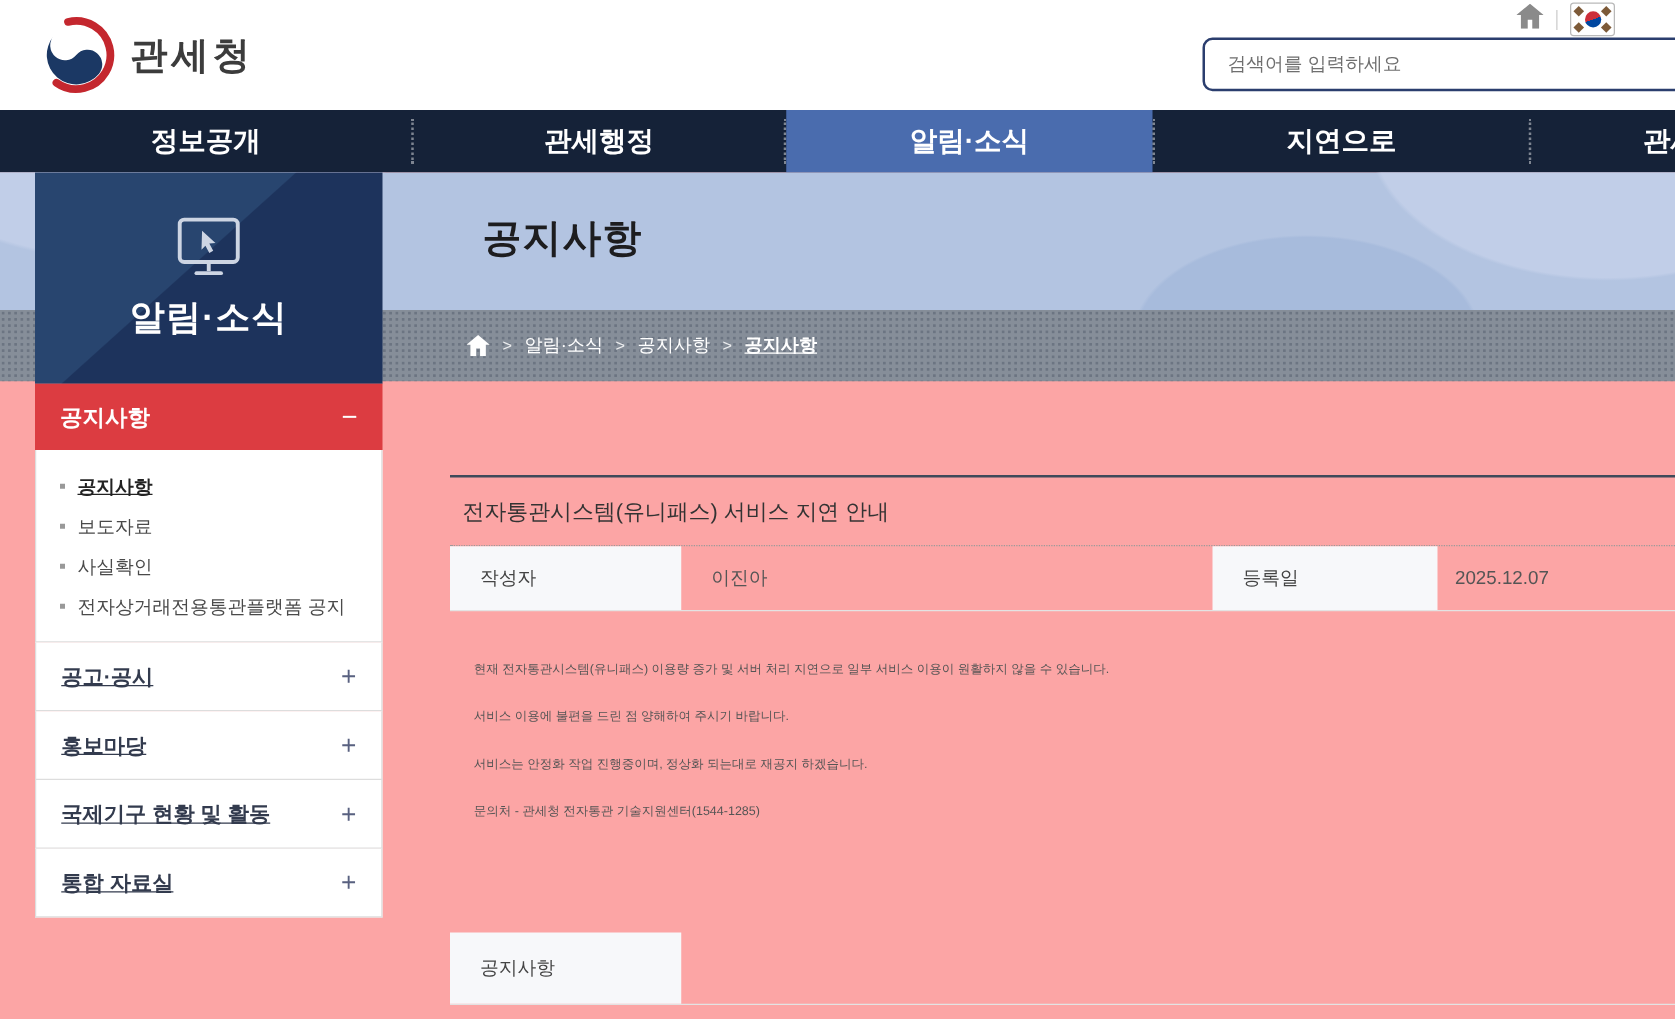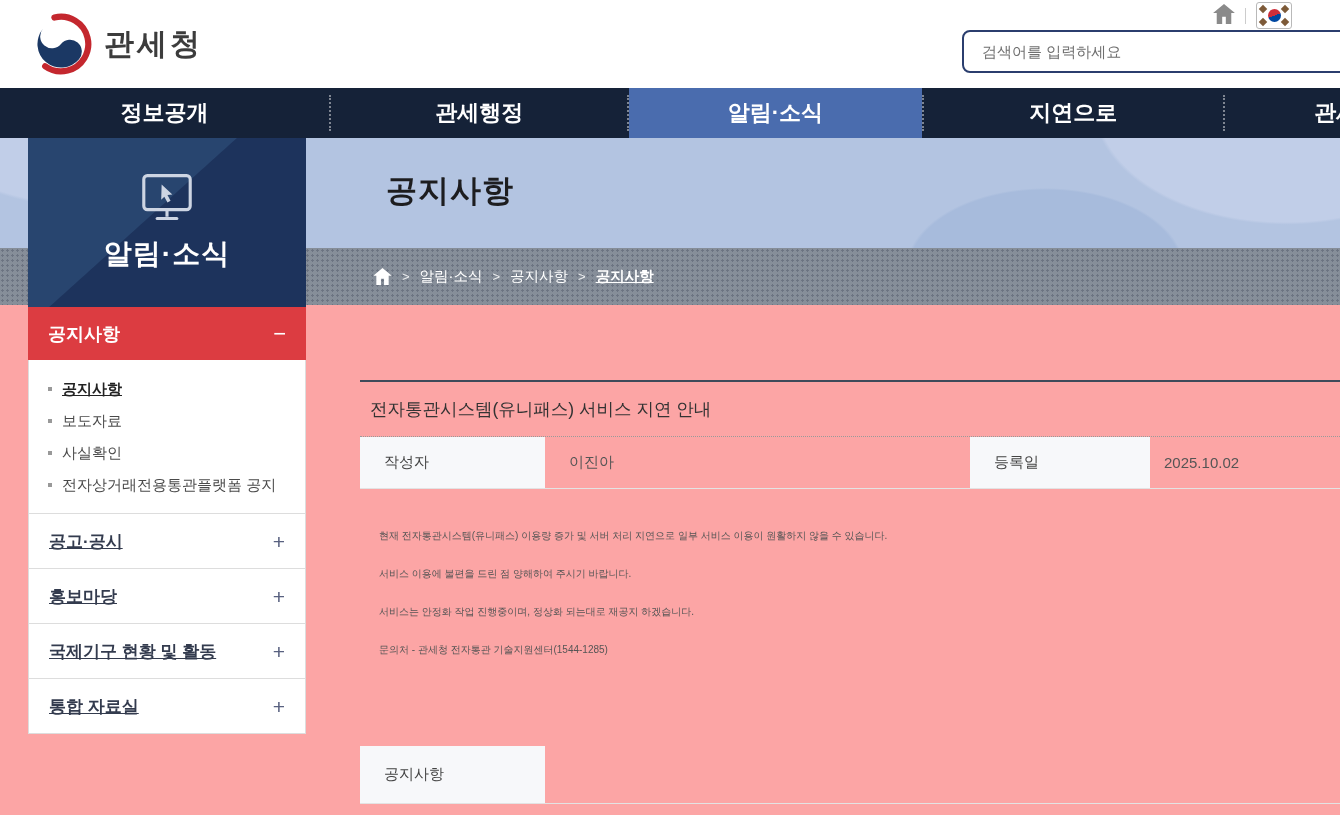--- a/index.html
+++ b/index.html
@@ -193,21 +193,21 @@
     </div>
   </aside>
 
   <main class="content">
     <div class="n-table">
       <div class="n-title-row">전자통관시스템(유니패스) 서비스 지연 안내</div>
       <div class="n-meta">
         <div class="lbl">작성자</div>
         <div class="val v1">이진아</div>
         <div class="lbl lbl2">등록일</div>
-        <div class="val v2">2025.10.02</div>
+        <div class="val v2">2025.12.07</div>
       </div>
       <div class="n-body">
         <p>현재 전자통관시스템(유니패스) 이용량 증가 및 서버 처리 지연으로 일부 서비스 이용이 원활하지 않을 수 있습니다.</p>
         <p>서비스 이용에 불편을 드린 점 양해하여 주시기 바랍니다.</p>
         <p>서비스는 안정화 작업 진행중이며, 정상화 되는대로 재공지 하겠습니다.</p>
         <p>문의처 - 관세청 전자통관 기술지원센터(1544-1285)</p>
       </div>
       <div class="n-attach">
         <div class="lbl">공지사항</div>
         <div class="val"></div>

